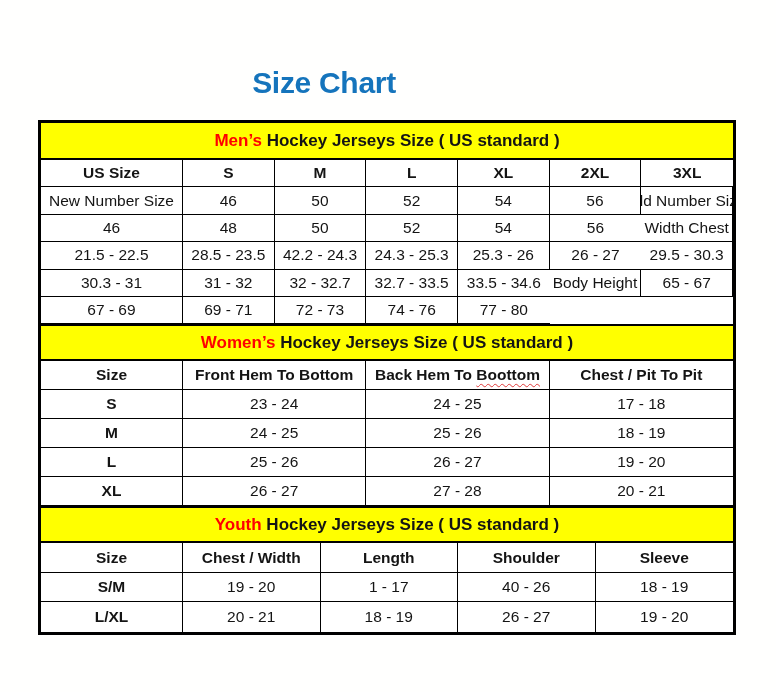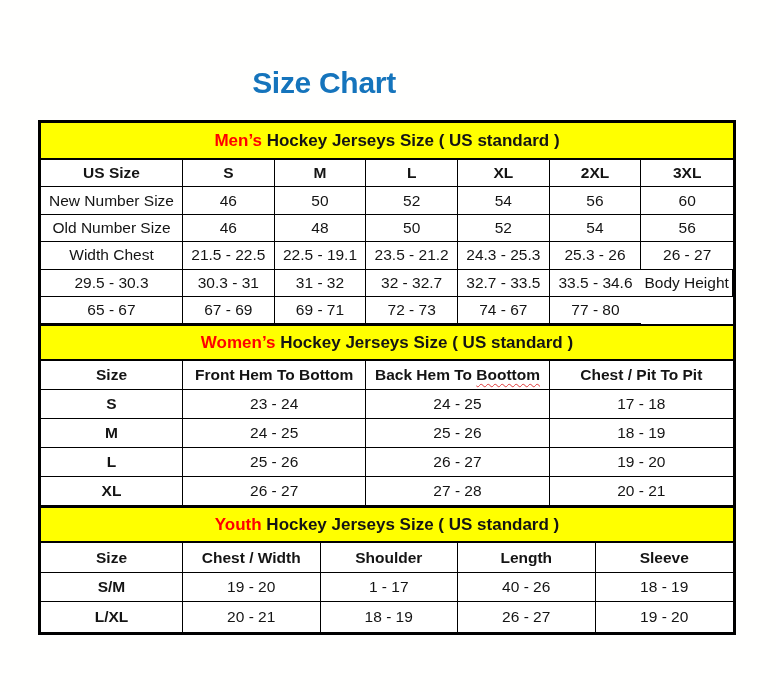--- a/index.html
+++ b/index.html
@@ -94,47 +94,46 @@
       <div class="cell hdr">L</div>
       <div class="cell hdr">XL</div>
       <div class="cell hdr">2XL</div>
       <div class="cell hdr last">3XL</div>
       <div class="cell first">New Number Size</div>
       <div class="cell">46</div>
       <div class="cell">50</div>
       <div class="cell">52</div>
       <div class="cell">54</div>
       <div class="cell">56</div>
-      <div class="cell last">60</div>
       <div class="cell first">Old Number Size</div>
       <div class="cell">46</div>
       <div class="cell">48</div>
       <div class="cell">50</div>
       <div class="cell">52</div>
       <div class="cell">54</div>
       <div class="cell last">56</div>
       <div class="cell first">Width Chest</div>
       <div class="cell">21.5 - 22.5</div>
-      <div class="cell">22.5 - 19.1</div>
-      <div class="cell">23.5 - 21.2</div>
+      <div class="cell">28.5 - 23.5</div>
+      <div class="cell">42.2 - 24.3</div>
       <div class="cell">24.3 - 25.3</div>
       <div class="cell">25.3 - 26</div>
       <div class="cell last">26 - 27</div>
       <div class="cell">29.5 - 30.3</div>
       <div class="cell">30.3 - 31</div>
       <div class="cell">31 - 32</div>
       <div class="cell">32 - 32.7</div>
       <div class="cell">32.7 - 33.5</div>
       <div class="cell last">33.5 - 34.6</div>
       <div class="cell first">Body Height</div>
       <div class="cell">65 - 67</div>
       <div class="cell">67 - 69</div>
       <div class="cell">69 - 71</div>
       <div class="cell">72 - 73</div>
-      <div class="cell">74 - 67</div>
+      <div class="cell">74 - 76</div>
       <div class="cell last">77 - 80</div>
     </div>
 
   <div class="banner">
     <span class="hl">Women’s</span><span> Hockey Jerseys Size ( US standard )</span>
   </div>
   <div class="grid t1 bold-first">
       <div class="cell hdr first">Size</div>
       <div class="cell hdr">Front Hem To Bottom</div>
       <div class="cell hdr"><span>Back Hem To </span><span class="squiggle">Boottom</span></div>
@@ -156,22 +155,22 @@
       <div class="cell">27 - 28</div>
       <div class="cell last">20 - 21</div>
     </div>
 
   <div class="banner">
     <span class="hl">Youth</span><span> Hockey Jerseys Size ( US standard )</span>
   </div>
   <div class="grid t2 bold-first">
       <div class="cell hdr first">Size</div>
       <div class="cell hdr">Chest / Width</div>
+      <div class="cell hdr">Length</div>
       <div class="cell hdr">Shoulder</div>
-      <div class="cell hdr">Length</div>
       <div class="cell hdr last">Sleeve</div>
       <div class="cell first">S/M</div>
       <div class="cell">19 - 20</div>
       <div class="cell">1 - 17</div>
       <div class="cell">40 - 26</div>
       <div class="cell last">18 - 19</div>
       <div class="cell first">L/XL</div>
       <div class="cell">20 - 21</div>
       <div class="cell">18 - 19</div>
       <div class="cell">26 - 27</div>

